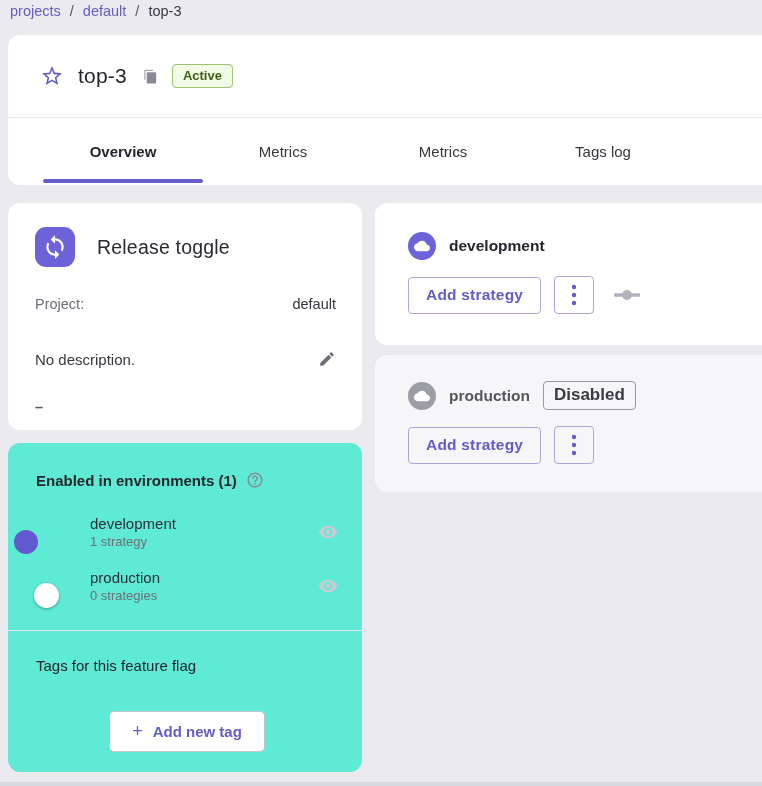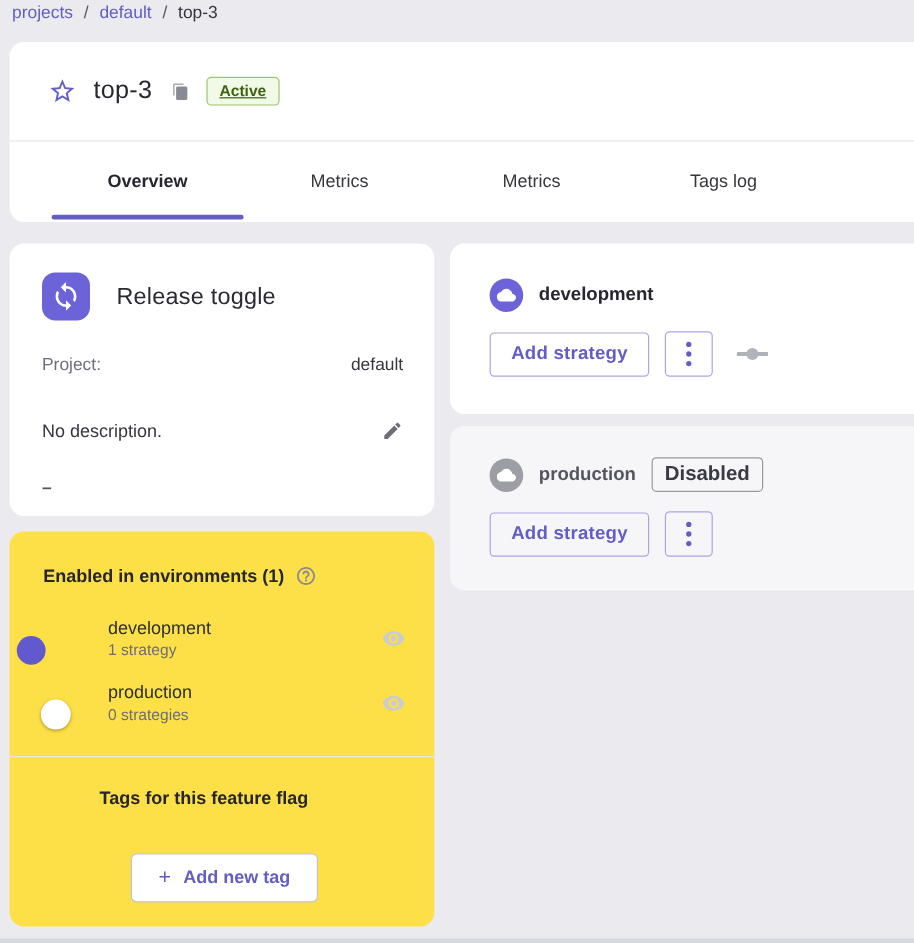--- a/index.html
+++ b/index.html
@@ -16,21 +16,21 @@
   .crumb-link { color:#635dc5; cursor:pointer; }
   .crumb-sep { color:#55555e; }
   .crumb-current { color:#36363e; }
 
   
   .header-card { position:absolute; left:8px; top:35px; right:-16px; height:150px; background:#fff; border-radius:12px; }
   .title-row { height:83px; display:flex; align-items:center; padding-left:32px; gap:14px; border-bottom:1px solid #e6e6ea; }
   .flag-title { font-size:21px; color:#26262e; font-weight:500; letter-spacing:.2px; margin-right:2px; }
   .badge-active {
     background:#f1f9e7; border:1px solid #9ec26f; color:#3f6212;
-    font-size:13px; font-weight:700; padding:3px 10px 4px; border-radius:4px;text-decoration:underline;
+    font-size:13px; font-weight:700; padding:3px 10px 4px; border-radius:4px;
   }
   .tabs-row { position:relative; height:66px; display:flex; padding-left:35px; }
   .tab { width:160px; display:flex; align-items:center; justify-content:center; font-size:15px; color:#36363e; cursor:pointer; }
   .tab.active { font-weight:700; color:#26262e; }
   .tab-underline { position:absolute; bottom:1px; left:35px; width:160px; height:4px; background:#635dc5; border-radius:3px; }
 
   
   .details-card { position:absolute; left:8px; top:203px; width:354px; height:227px; background:#fff; border-radius:12px; padding:24px 26px 0 27px; }
   .type-row { display:flex; align-items:center; gap:22px; }
   .type-icon { width:40px; height:40px; border-radius:11px; background:#6c63d9; display:flex; align-items:center; justify-content:center; flex:none; }
@@ -39,38 +39,38 @@
   .row-project { margin-top:29px; }
   .row-desc { margin-top:38px;align-items:flex-end; }
   .row-created { margin-top:31px; }
   .meta-label { color:#6e6e78; }
   .meta-value { color:#36363e; }
   .desc-text { color:#36363e; font-size:15px; }
   .created-group { display:flex; gap:8px; font-size:14.5px; }
   .expiry-dash { color:#55555e; font-weight:700; padding-right:4px; }
   .icon-btn { background:none; border:none; cursor:pointer; display:flex; align-items:center; }
 
-  .env-card { position:absolute; left:8px; top:443px; width:354px; height:329px; background:#fde047; border-radius:12px; }
+  .env-card { position:absolute; left:8px; top:443px; width:354px; height:329px; background:#5eead4; border-radius:12px; }
   .env-section { padding:28px 24px 0 28px; }
   .env-title-row { display:flex; align-items:center; gap:9px; }
   .env-title { font-size:15px; font-weight:700; color:#26262e; }
   .env-row { display:flex; align-items:center; margin-top:26px; }
   .env-row + .env-row { margin-top:20px; }
   .switch-cell { width:54px; flex:none; }
   .switch { width:38px; height:20px; border-radius:10px; position:relative; cursor:pointer; }
   .switch.on { background:#b9b2e8; }
   .switch.on .thumb { position:absolute; right:-2px; top:-2px; width:24px; height:24px; border-radius:50%; background:#6159cd; }
   .switch.off { background:#a2a2aa; }
   .switch.off .thumb { position:absolute; left:-2px; top:-3px; width:25px; height:25px; border-radius:50%; background:#fff; box-shadow:0 1px 3px rgba(0,0,0,.35); }
   .env-name { font-size:15px; color:#2e2e38; }
   .env-strategies { font-size:13px; color:#6e6e78; margin-top:2px; }
   .env-spacer { flex:1; }
   .divider { border-top:1px solid #e8e8ec; margin-top:27px; }
   .tags-section { padding:26px 24px 0 28px; }
-  .tags-title { font-size:15px; font-weight:700; color:#26262e;margin-left:47px; }
+  .tags-title { font-size:15px; font-weight:400; color:#26262e; }
   .add-tag-wrap { display:flex; justify-content:center; margin-top:37px; }
   .add-tag-btn {
     display:flex; align-items:center; gap:10px; background:#fff;
     border:1px solid #c4c4ce; border-radius:5px; padding:9px 22px;
     color:#635dc5; font-size:15px; font-weight:700; cursor:pointer;
     font-family:"Liberation Sans", sans-serif;
   }
   .plus-glyph { font-size:18px; font-weight:400; }
 
   

